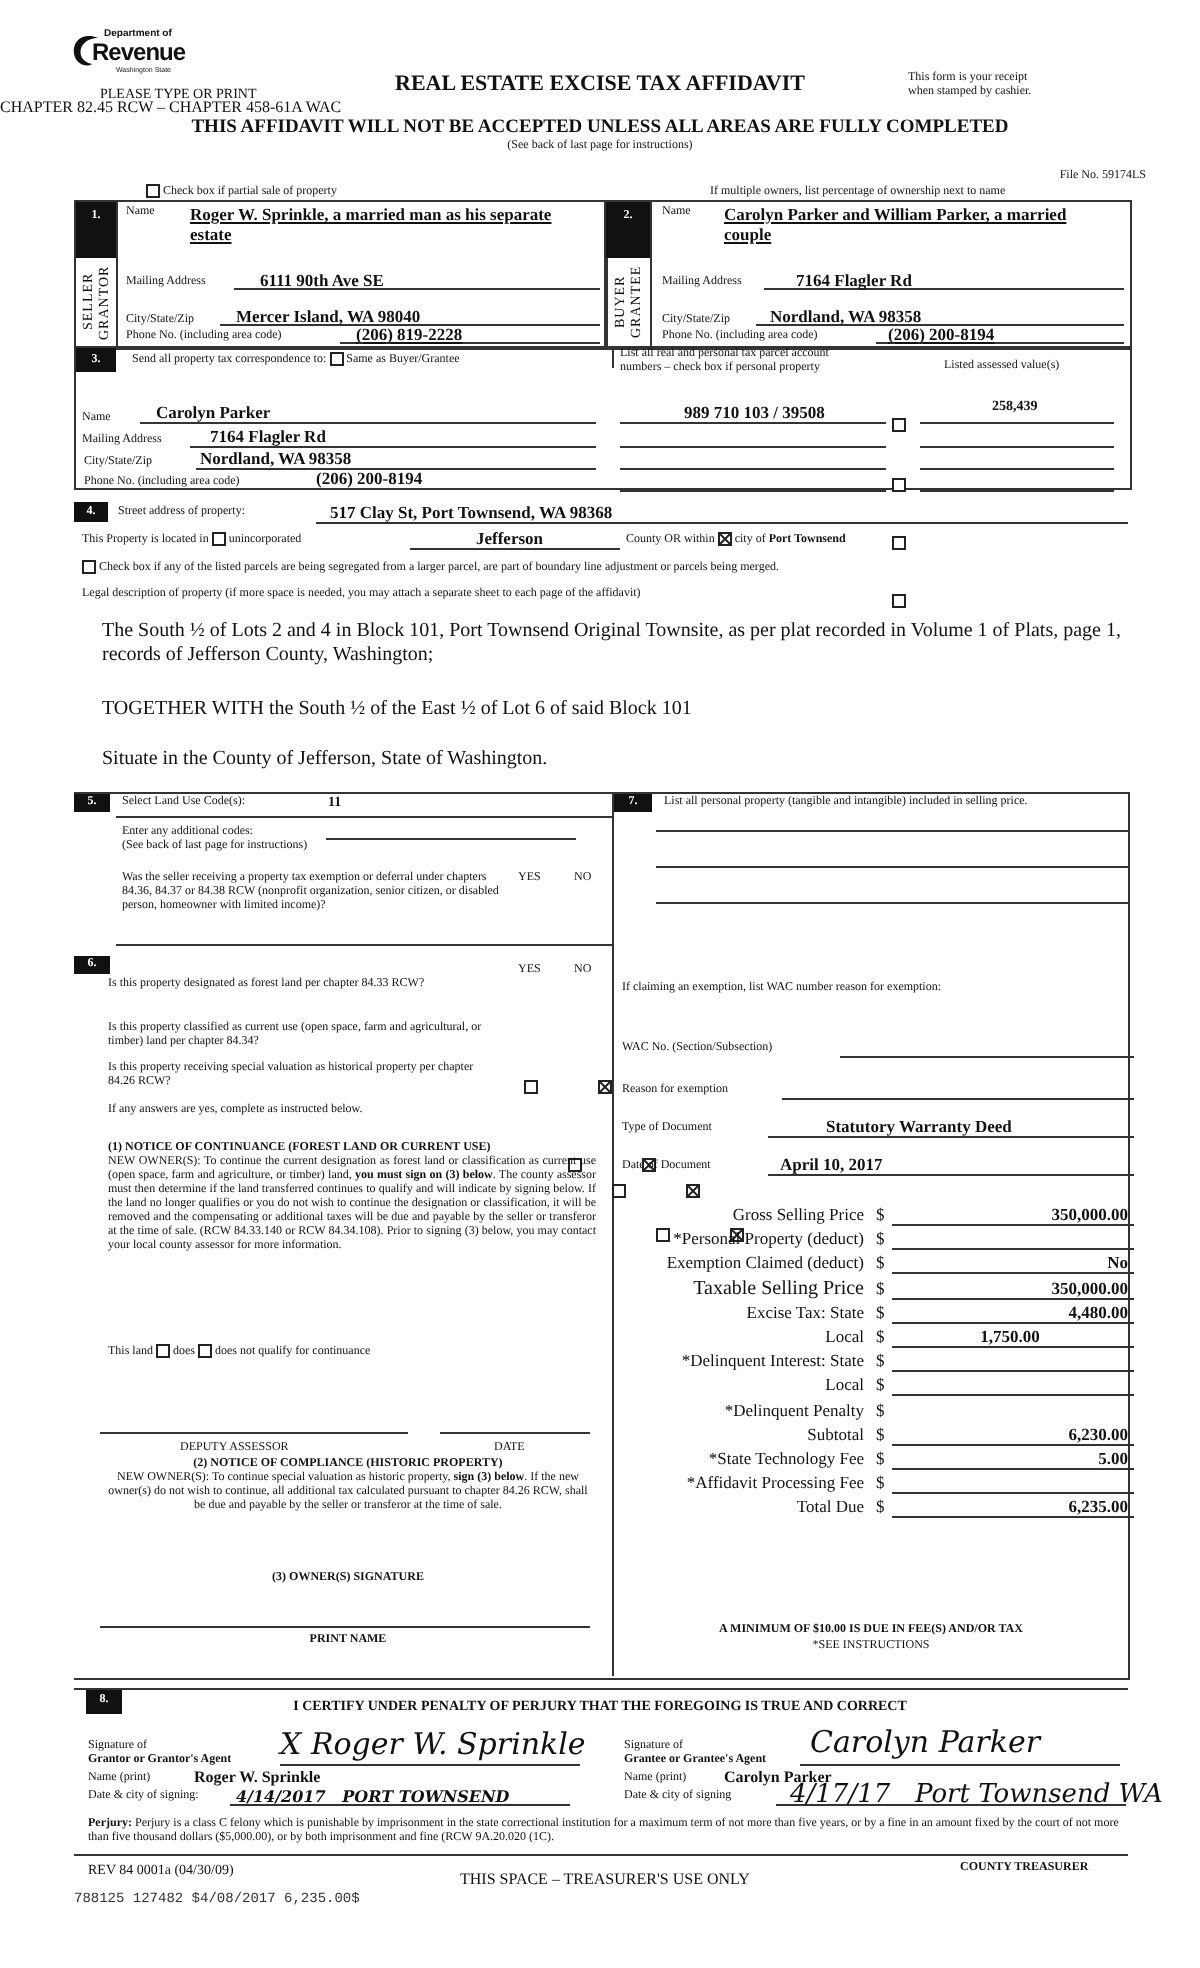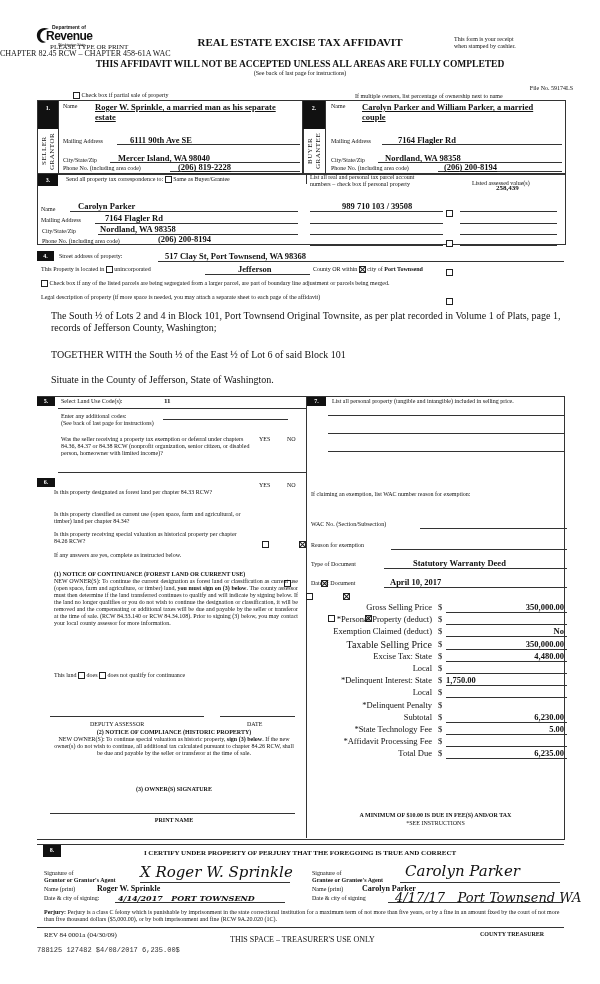--- a/index.html
+++ b/index.html
@@ -20,21 +20,21 @@
   .line{position:absolute;border-bottom:1px solid #333;}
   .sig{font-family:"DejaVu Serif",serif;font-style:italic;}
   .mono{font-family:"Liberation Mono",monospace;}
 </style>
 </head>
 <body>
 
 
 
 
-<div class="abs" style="left:36px;top:20px;width:50px;height:30px;text-decoration:underline;">
+<div class="abs" style="left:36px;top:10px;width:50px;height:30px;text-decoration:underline;">
   <svg width="14" height="18" viewBox="0 0 14 18" style="position:absolute;left:0;top:6px;">
     <path d="M13 3 C6 0 0 4 1 11 C2 16 7 18 10 16 C5 15 3 11 5 7 C7 4 10 3 13 3Z" fill="#111"></path>
   </svg>
   <span class="abs" style="left:16px;top:4px;font-family:'Liberation Sans',sans-serif;font-size:5px;font-weight:bold;">Department of</span>
   <span class="abs" style="left:10px;top:9px;font-family:'Liberation Sans',sans-serif;font-size:12px;font-weight:bold;letter-spacing:-0.5px;">Revenue</span>
   <span class="abs" style="left:22px;top:23px;font-family:'Liberation Sans',sans-serif;font-size:3.5px;">Washington State</span>
 </div>
 <div class="abs sm" style="left:50px;top:43px;">PLEASE TYPE OR PRINT</div>
 <div class="abs b" style="left:0;width:600px;top:36px;text-align:center;font-size:11px;">REAL ESTATE EXCISE TAX AFFIDAVIT</div>
 <div class="abs md" style="left:0;width:600px;top:49px;">CHAPTER 82.45 RCW – CHAPTER 458-61A WAC</div>
@@ -116,21 +116,21 @@
 
 <div class="abs xs" style="left:310px;top:174px;">List all real and personal tax parcel account</div>
 <div class="abs xs" style="left:310px;top:181px;">numbers – check box if personal property</div>
 <div class="abs xs" style="left:472px;top:180px;">Listed assessed value(s)</div>
 
 <div>
   <div class="line" style="left:310px;top:201px;width:133px;height:10px;"></div>
   <div class="abs fill" style="left:342px;top:201px;">989 710 103 / 39508</div>
   <span class="cb abs" style="left:446px;top:203px;"></span>
   <div class="line" style="left:460px;top:201px;width:97px;height:10px;"></div>
-  <div class="abs sm b" style="left:496px;top:184px;">258,439</div>
+  <div class="abs sm b" style="left:496px;top:199px;">258,439</div>
 </div>
 <div>
   <div class="line" style="left:310px;top:213px;width:133px;height:10px;"></div>
   <span class="cb abs" style="left:446px;top:215px;"></span>
   <div class="line" style="left:460px;top:213px;width:97px;height:10px;"></div>
 </div>
 <div>
   <div class="line" style="left:310px;top:224px;width:133px;height:10px;"></div>
   <span class="cb abs" style="left:446px;top:226px;"></span>
   <div class="line" style="left:460px;top:224px;width:97px;height:10px;"></div>
@@ -275,21 +275,21 @@
     <div>
       <div class="abs" style="left:310px;width:122px;top:651px;text-align:right;font-size:8.5px;">Excise Tax:  State</div>
       <div class="abs" style="left:438px;top:651px;font-size:8.5px;">$</div>
       <div class="line" style="left:446px;top:651px;width:121px;height:10px;"></div>
       <div class="abs b" style="left:446px;width:118px;top:651px;text-align:right;font-size:8.5px;">4,480.00</div>
     </div>
     <div>
       <div class="abs" style="left:310px;width:122px;top:663px;text-align:right;font-size:8.5px;">Local</div>
       <div class="abs" style="left:438px;top:663px;font-size:8.5px;">$</div>
       <div class="line" style="left:446px;top:663px;width:121px;height:10px;"></div>
-      <div class="abs b" style="left:446px;width:118px;top:663px;text-align:left;font-size:8.5px;margin-top:12px;">1,750.00</div>
+      <div class="abs b" style="left:446px;width:118px;top:663px;text-align:center;font-size:8.5px;">1,750.00</div>
     </div>
     <div>
       <div class="abs" style="left:310px;width:122px;top:675px;text-align:right;font-size:8.5px;">*Delinquent Interest:  State</div>
       <div class="abs" style="left:438px;top:675px;font-size:8.5px;">$</div>
       <div class="line" style="left:446px;top:675px;width:121px;height:10px;"></div>
       <div class="abs b" style="left:446px;width:118px;top:675px;text-align:right;font-size:8.5px;"></div>
     </div>
     <div>
       <div class="abs" style="left:310px;width:122px;top:687px;text-align:right;font-size:8.5px;">Local</div>
       <div class="abs" style="left:438px;top:687px;font-size:8.5px;">$</div>
@@ -326,21 +326,21 @@
       <div class="abs b" style="left:446px;width:118px;top:748px;text-align:right;font-size:8.5px;">6,235.00</div>
     </div>
   </div>
 
 <div class="abs xs b" style="left:307px;width:257px;top:812px;text-align:center;">A MINIMUM OF $10.00 IS DUE IN FEE(S) AND/OR TAX</div>
 <div class="abs xs" style="left:307px;width:257px;top:820px;text-align:center;">*SEE INSTRUCTIONS</div>
 
 
 <div class="abs" style="left:37px;top:844px;width:527px;height:1px;background:#333;"></div>
 <div class="num" style="left:43px;top:845px;width:18px;height:12px;line-height:10px;">8.</div>
-<div class="abs xs b" style="left:0;width:600px;top:850px;text-align:center;font-size:7px;">I CERTIFY UNDER PROPERTY OF PERJURY THAT THE FOREGOING IS TRUE AND CORRECT</div>
+<div class="abs xs b" style="left:0;width:600px;top:850px;text-align:center;font-size:7px;">I CERTIFY UNDER PENALTY OF PERJURY THAT THE FOREGOING IS TRUE AND CORRECT</div>
 
 <div>
   <div class="abs xs" style="left:44px;top:870px;">Signature of</div>
   <div class="abs xs b" style="left:44px;top:877px;">Grantor or Grantor's Agent</div>
   <div class="line" style="left:140px;top:870px;width:150px;height:12px;"></div>
   <div class="abs sig" style="left:140px;top:863px;font-size:15px;">X Roger W. Sprinkle</div>
   <div class="abs xs" style="left:44px;top:886px;">Name (print)</div>
   <div class="abs fill" style="left:97px;top:884px;font-size:8px;">Roger W. Sprinkle</div>
   <div class="abs xs" style="left:44px;top:895px;">Date &amp; city of signing:</div>
   <div class="line" style="left:115px;top:893px;width:170px;height:9px;"></div>

